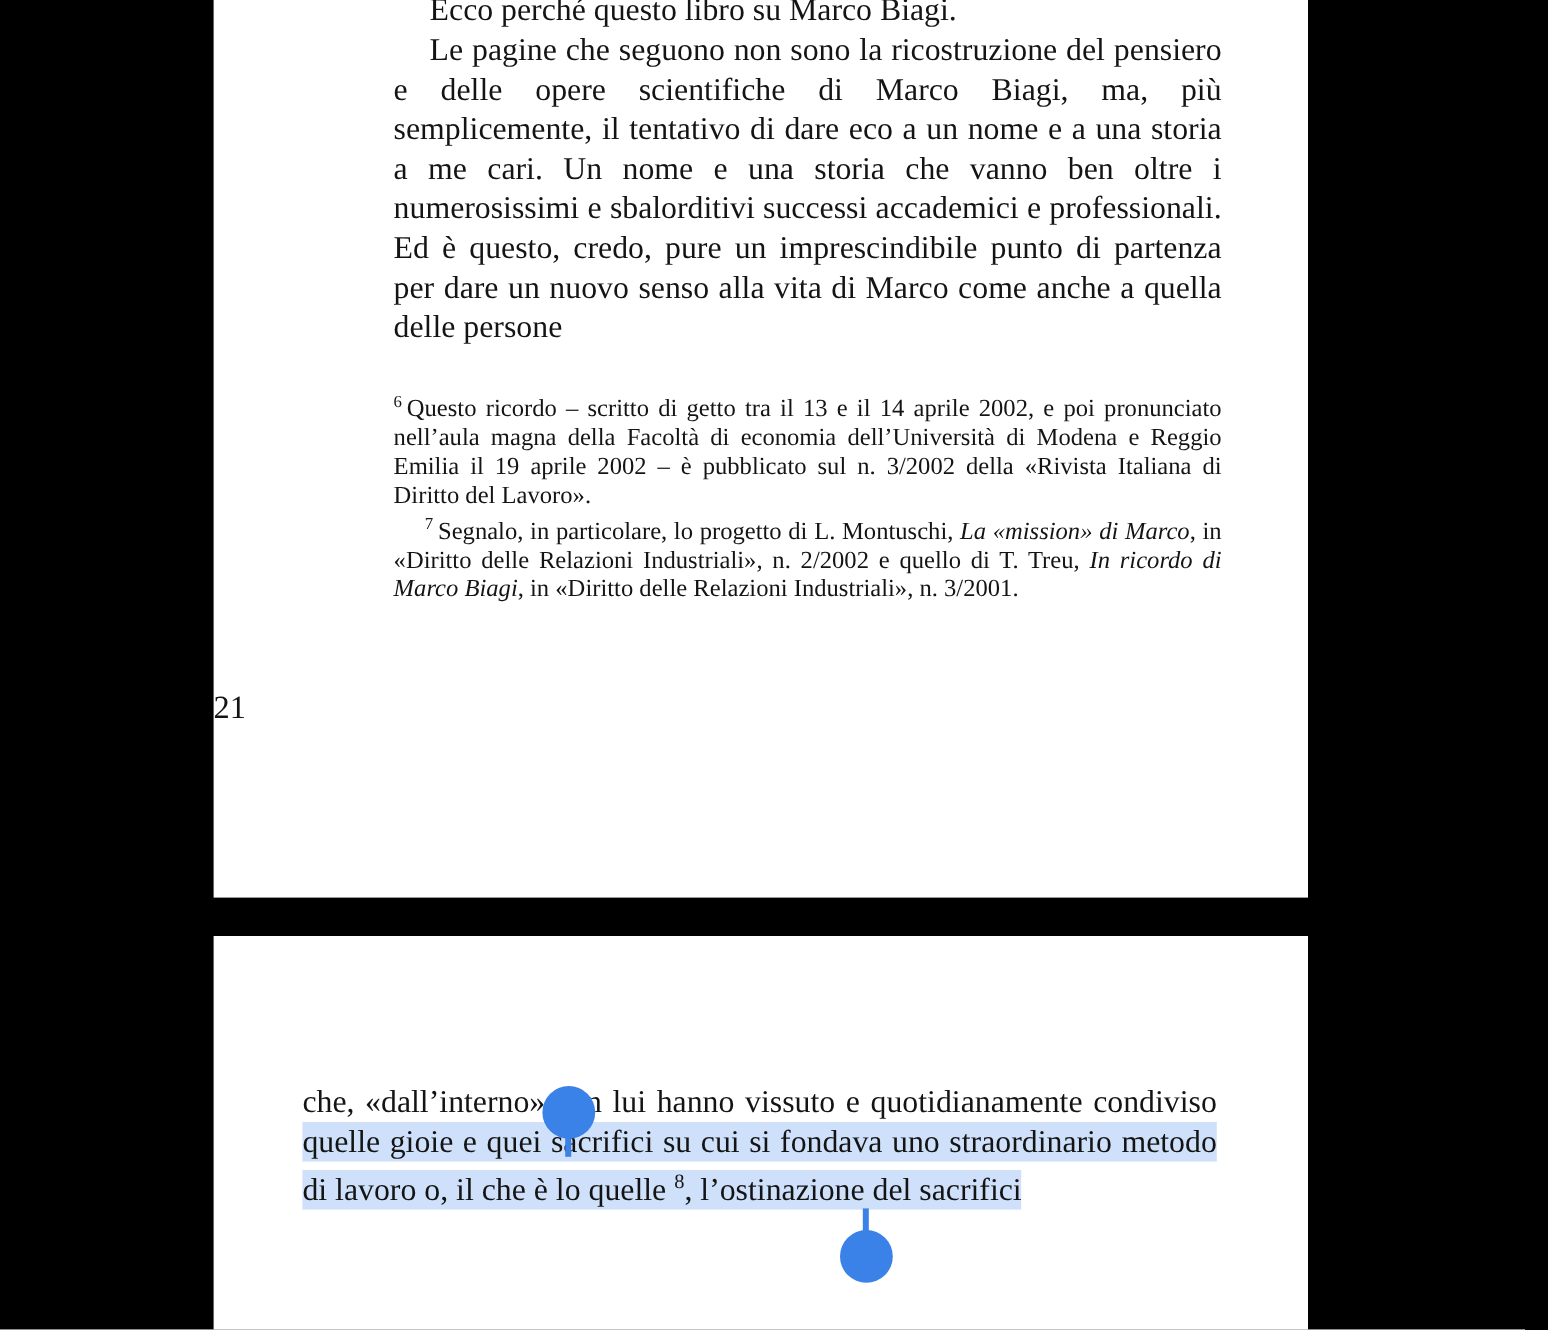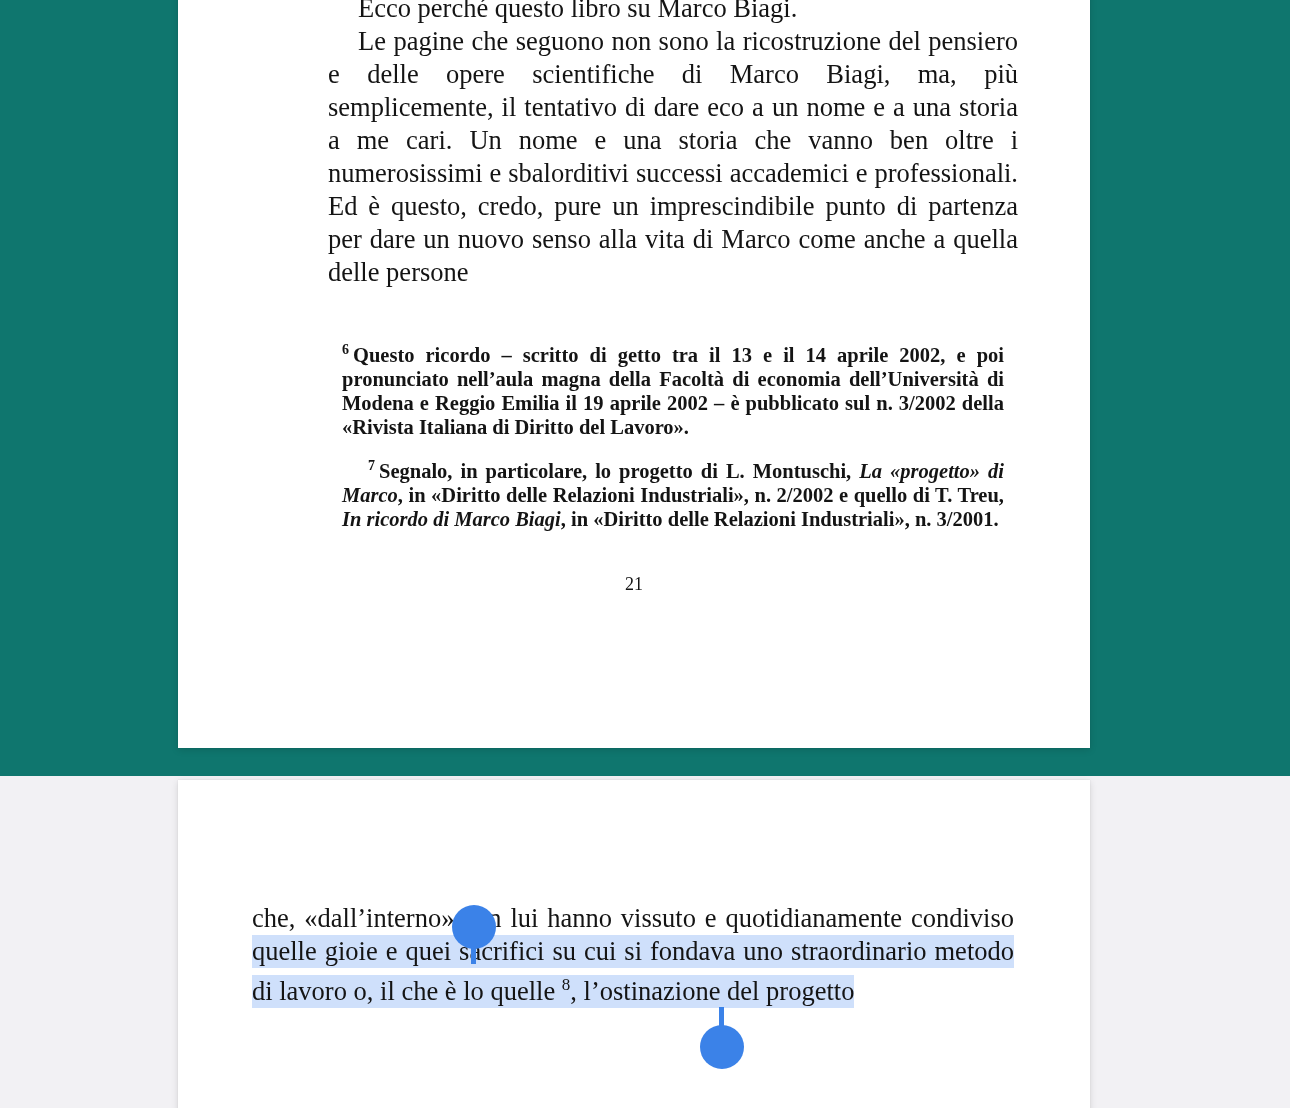--- a/index.html
+++ b/index.html
@@ -10,22 +10,22 @@
   body {
     width: 1290px;
     height: 1108px;
     overflow: hidden;
     font-family: "Liberation Serif", serif;
     -webkit-font-smoothing: antialiased;
   }
   .viewer {
     position: relative;
     width: 1290px;
-    height: 776px;
-    background: #0f766e;
+    height: 1108px;
+    background: #000000;
   }
 
   
   .page {
     position: absolute;
     left: 178px;
     width: 912px;
     background: #ffffff;
     box-shadow: 0 2px 7px rgba(0,0,0,0.13), 0 0 1px rgba(0,0,0,0.12);
   }
@@ -73,43 +73,41 @@
     position: absolute;
     left: 150px;
     top: 332px;
     width: 690px;
     font-size: 20.5px;
     line-height: 24.2px;
     color: #141414;
     text-align: justify;
   }
   .footnotes p {
-    margin: 14px;
-    font-weight: bold;
+    margin: 0;
   }
   .footnotes p + p {
     text-indent: 26px;
   }
   .fn-num {
     font-size: 14px;
     vertical-align: super;
     margin-right: 4px;
   }
   .it {
     font-style: italic;
   }
 
   
   .folio {
     position: absolute;
     left: 0;
     top: 582px;
     width: 912px;
-    text-align: center;
-    font-size: 18px;
+    font-size: 27px;
     color: #141414;
   }
 
   
   #page2-text {
     top: 122px;
     left: 74px;
     width: 762px;
   }
   .sel {
@@ -170,30 +168,30 @@
       <p class="indent">Le pagine che seguono non sono la ricostruzione del pensiero e delle opere scientifiche di Marco Biagi, ma, più semplicemente, il tentativo di dare eco a un nome e a una storia a me cari. Un nome e una storia che vanno ben oltre i numerosissimi e sbalorditivi successi accademici e professionali. Ed è questo, credo, pure un imprescindibile punto di partenza per dare un nuovo senso alla vita di Marco come anche a quella delle persone</p>
     </div>
 
     <div class="footnote-rule"></div>
 
     <div class="footnotes">
       <p>
         <span class="fn-num">6</span><span>Questo ricordo – scritto di getto tra il 13 e il 14 aprile 2002, e poi pronunciato nell’aula magna della Facoltà di economia dell’Università di Modena e Reggio Emilia il 19 aprile 2002 – è pubblicato sul n. 3/2002 della «Rivista Italiana di Diritto del Lavoro».</span>
       </p>
       <p>
-        <span class="fn-num">7</span><span>Segnalo, in particolare, lo progetto di L. Montuschi, </span><span class="it">La «progetto» di Marco</span><span>, in «Diritto delle Relazioni Industriali», n. 2/2002 e quello di T. Treu, </span><span class="it">In ricordo di Marco Biagi</span><span>, in «Diritto delle Relazioni Industriali», n. 3/2001.</span>
+        <span class="fn-num">7</span><span>Segnalo, in particolare, lo progetto di L. Montuschi, </span><span class="it">La «mission» di Marco</span><span>, in «Diritto delle Relazioni Industriali», n. 2/2002 e quello di T. Treu, </span><span class="it">In ricordo di Marco Biagi</span><span>, in «Diritto delle Relazioni Industriali», n. 3/2001.</span>
       </p>
     </div>
 
     <div class="folio">21</div>
   </div>
 
   <div class="page page-2">
     <div class="body-col" id="page2-text">
-      <p><span>che, «dall’interno» con lui hanno vissuto e quotidianamente condiviso </span><span class="sel"><span>quelle gioie e quei sacrifici su cui si</span> <span>fondava uno straordinario metodo di lavoro o, il che è</span> <span>lo quelle </span><span class="sup8">8</span><span>, l’ostinazione del progetto</span></span></p>
+      <p><span>che, «dall’interno» con lui hanno vissuto e quotidianamente condiviso </span><span class="sel"><span>quelle gioie e quei sacrifici su cui si</span> <span>fondava uno straordinario metodo di lavoro o, il che è</span> <span>lo quelle </span><span class="sup8">8</span><span>, l’ostinazione del sacrifici</span></span></p>
     </div>
 
   </div>
 
   <div class="handle-start-stem"></div>
   <div class="handle handle-start"></div>
 
   <div class="handle-end-stem"></div>
   <div class="handle handle-end"></div>
 

